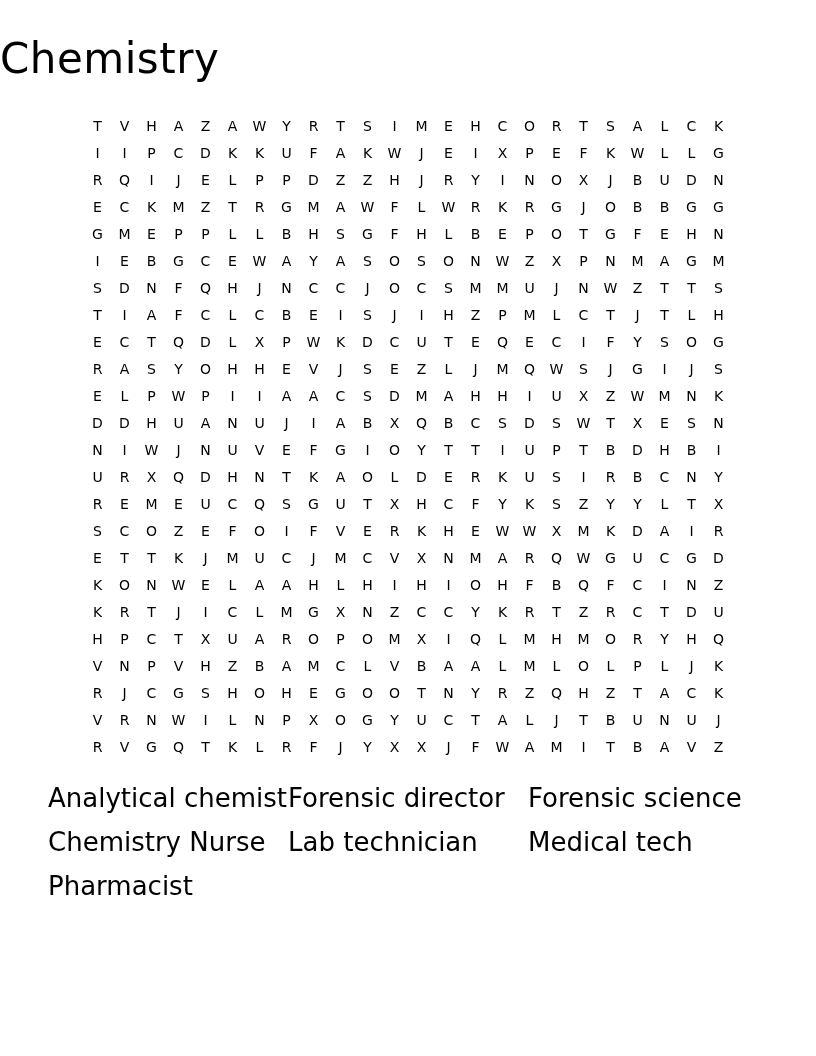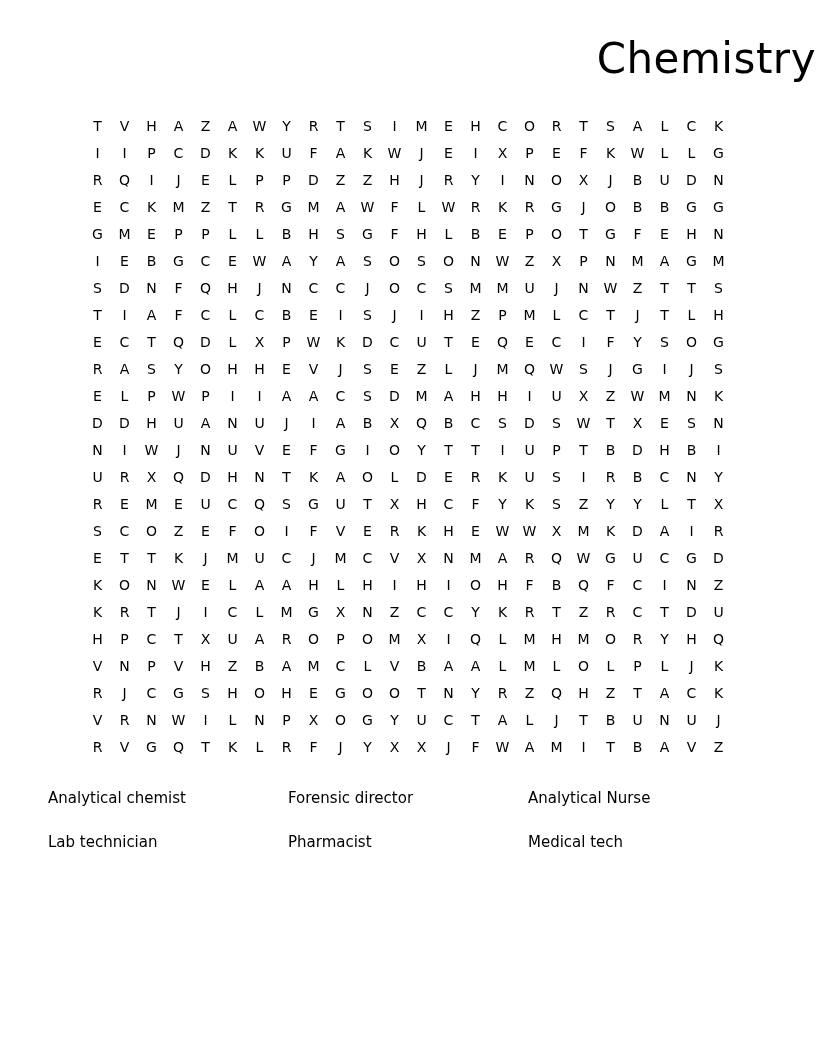--- a/index.html
+++ b/index.html
@@ -15,21 +15,21 @@
     color: #000000;
     font-family: "DejaVu Sans", "Liberation Sans", sans-serif;
     overflow: hidden;
   }
   .title {
     position: absolute;
     top: 34px;
     left: 0;
     width: 100%;
     margin: 0;
-    text-align: right;
+    text-align: left;
     font-size: 42px;
     font-weight: 500;
     letter-spacing: 0.5px;
   }
   .grid {
     position: absolute;
     left: 84px;
     top: 112px;
     width: 648px;
     height: 648px;
@@ -50,21 +50,21 @@
     left: 48px;
     top: 776px;
     width: 720px;
     display: grid;
     grid-template-columns: 240px 240px 240px;
     grid-auto-rows: 44px;
   }
   .word {
     display: flex;
     align-items: center;
-    font-size: 15px;
+    font-size: 26px;
     font-weight: 400;
     white-space: nowrap;
   }
 </style>
 </head>
 <body>
 
 <div class="page">
   <h1 class="title">Chemistry</h1>
   <div class="grid" id="grid">
@@ -641,18 +641,19 @@
       <span class="cell">I</span>
       <span class="cell">T</span>
       <span class="cell">B</span>
       <span class="cell">A</span>
       <span class="cell">V</span>
       <span class="cell">Z</span>
     </div>
   <div class="words" id="words">
       <div class="word">Analytical chemist</div>
       <div class="word">Forensic director</div>
-      <div class="word">Analytical Nurse</div>
+      <div class="word">Forensic science</div>
+      <div class="word">Chemistry Nurse</div>
       <div class="word">Lab technician</div>
+      <div class="word">Medical tech</div>
       <div class="word">Pharmacist</div>
-      <div class="word">Medical tech</div>
     </div>
 </div>
 
 </body></html>

